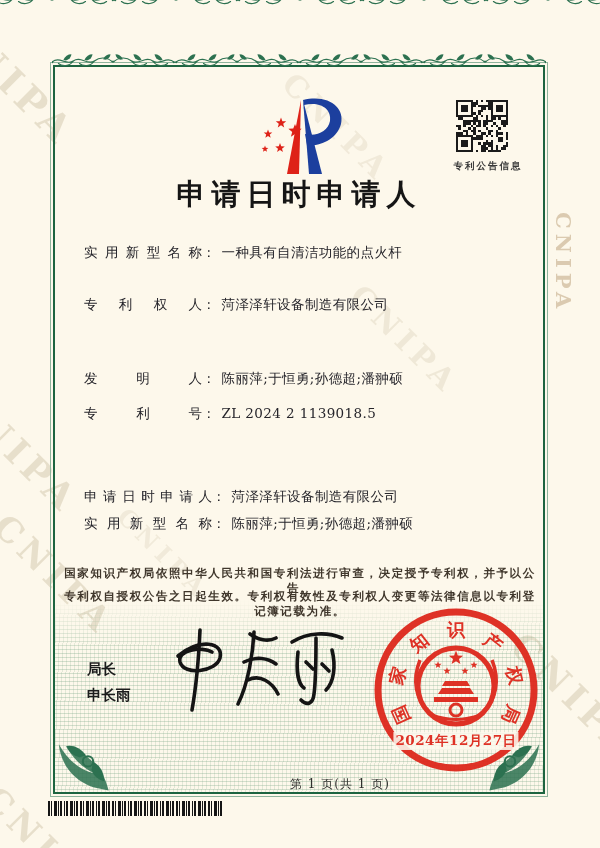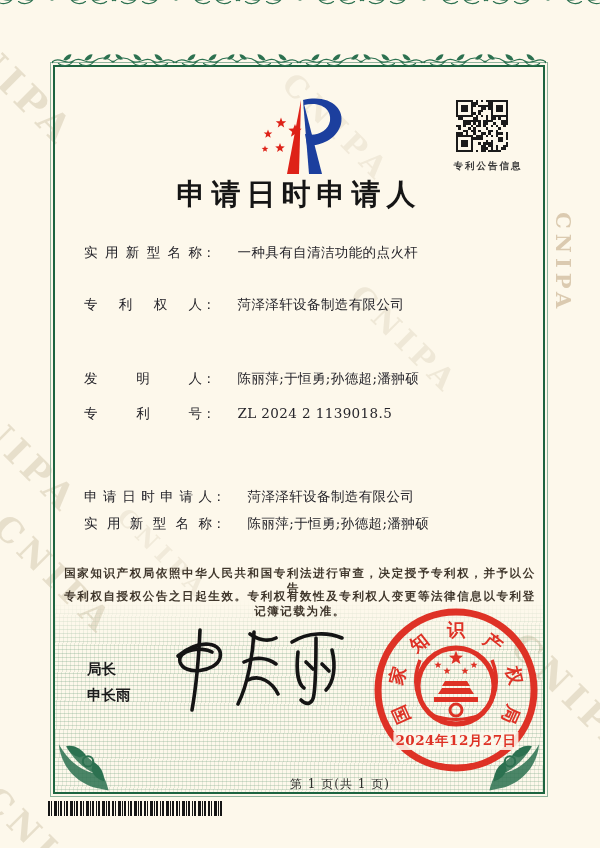--- a/index.html
+++ b/index.html
@@ -48,21 +48,21 @@
   #qr-wrap{position:absolute;left:456px;top:100px;z-index:4;}
   #qr-caption{position:absolute;left:438px;top:160px;width:100px;text-align:center;
     font-size:9.5px;letter-spacing:2px;color:#3a3a3a;z-index:4;font-weight:bold;}
   #title{position:absolute;left:50px;top:175px;width:498px;text-align:center;
     font-size:29px;font-weight:bold;letter-spacing:6px;color:#151515;z-index:4;}
   
   .row{position:absolute;left:84px;width:440px;font-size:13.5px;z-index:4;white-space:nowrap;}
   .lbl{display:inline-block;width:118px;text-align:justify;text-align-last:justify;vertical-align:bottom;}
   .lbl.wide{width:128px;}
   .colon{display:inline-block;margin-right:6px;}
-  .val{letter-spacing:0.4px;margin-left:16px;}
+  .val{letter-spacing:0.4px;}
   .pair-right{position:absolute;left:248px;top:0;}
   .pair-right .lbl{width:80px;}
   
   .stmt{position:absolute;left:62px;width:476px;text-align:center;font-size:11.5px;
     letter-spacing:1.6px;color:#40372c;z-index:4;font-weight:bold;}
   
   #director{position:absolute;left:87px;top:656px;z-index:5;
     font-family:"DejaVu Sans","Liberation Sans",sans-serif;
     font-size:14.5px;font-weight:bold;color:#1c1c1c;line-height:26px;}
   #autograph{position:absolute;left:150px;top:624px;z-index:5;}

